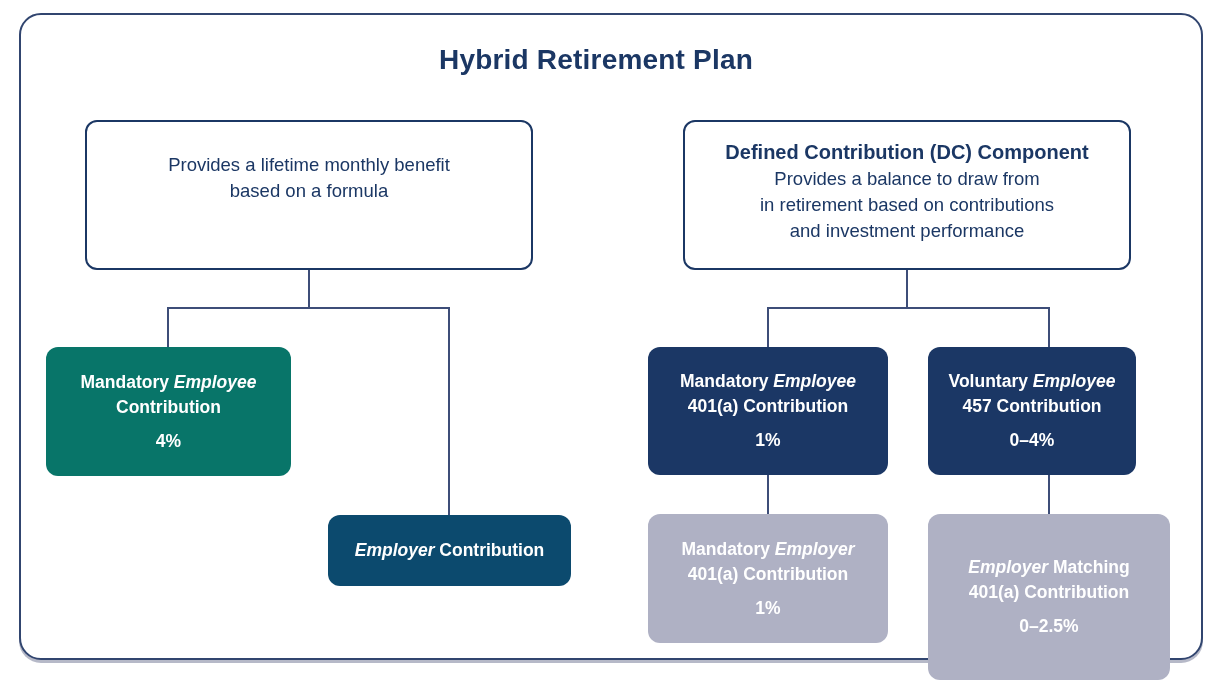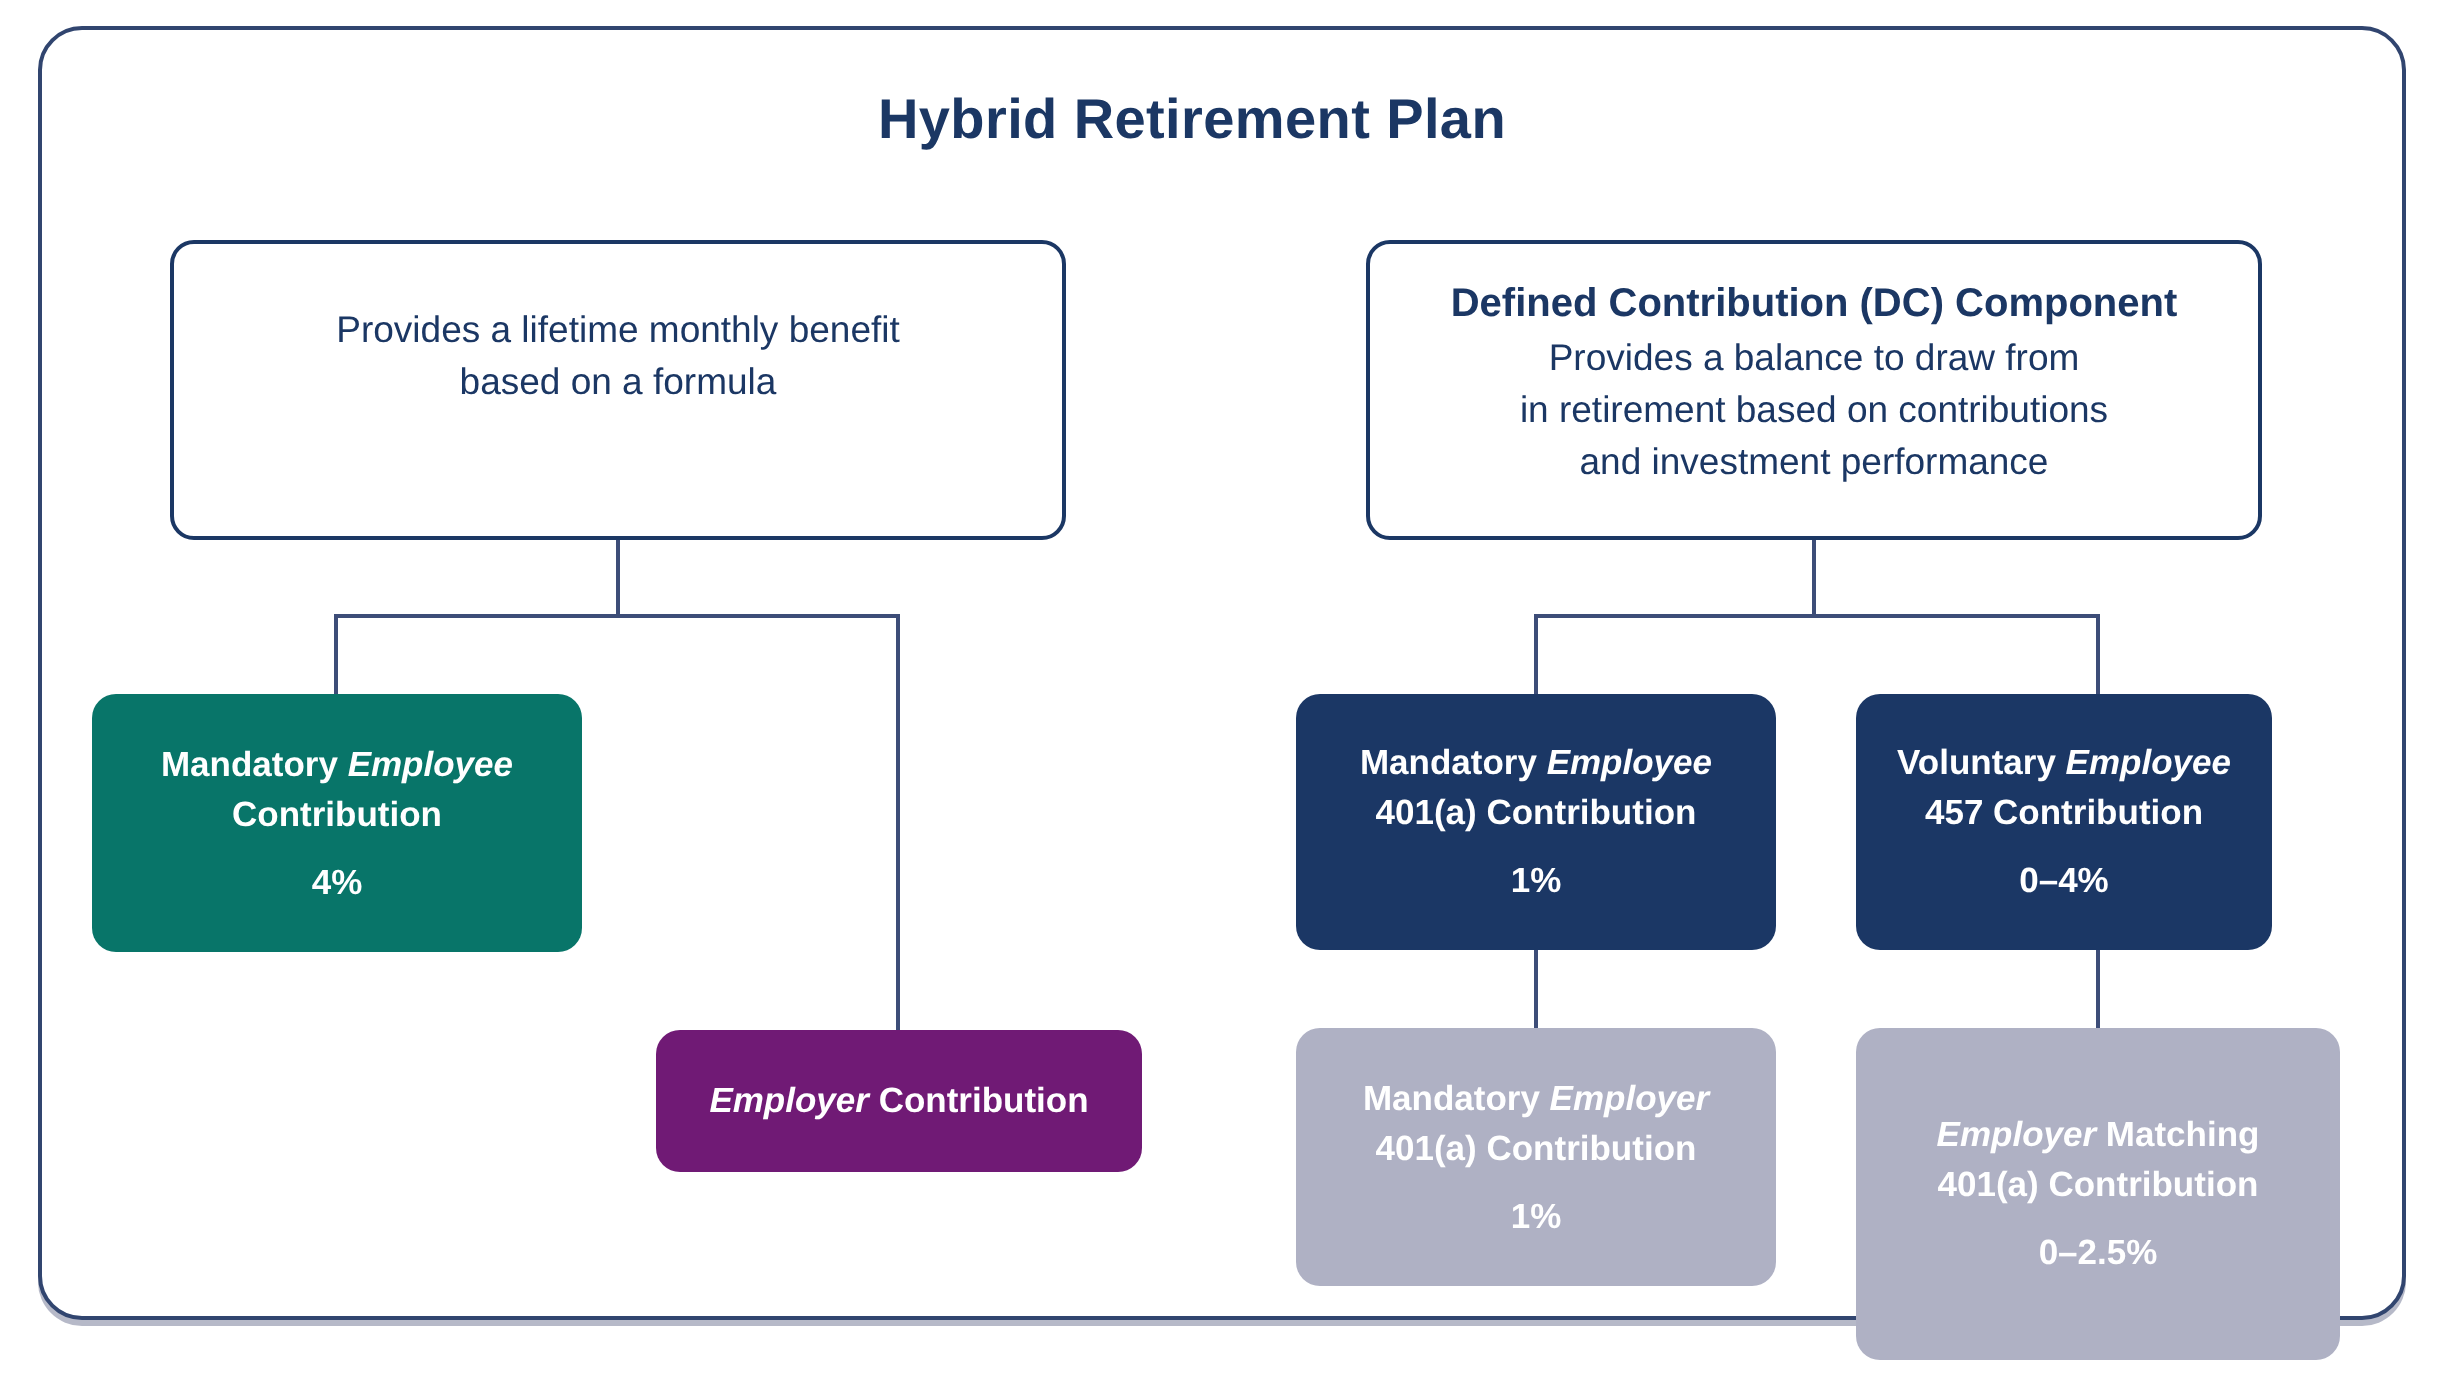--- a/index.html
+++ b/index.html
@@ -73,21 +73,21 @@
     display: flex;
     flex-direction: column;
     justify-content: center;
     align-items: center;
     padding: 0 10px;
   }
   .card .em { font-style: italic; }
   .card .value { margin-top: 9px; }
 
   .card-teal  { background: #087569; left: 46px;  top: 347px; width: 245px; height: 129px; }
-  .card-slate { background: #701a75; left: 328px; top: 515px; width: 243px; height: 71px; }
+  .card-slate { background: #0c4a6e; left: 328px; top: 515px; width: 243px; height: 71px; }
   .card-navy1 { background: #1B3765; left: 648px; top: 347px; width: 240px; height: 128px; }
   .card-navy2 { background: #1B3765; left: 928px; top: 347px; width: 208px; height: 128px; }
   .card-gray1 { background: #AFB1C4; left: 648px; top: 514px; width: 240px; height: 129px; }
   .card-gray2 { background: #AFB1C4; left: 928px; top: 514px; width: 242px; height: 166px; }
 
   .connector {
     position: absolute;
     background: #3D4D78;
   }
   .v { width: 2px; }

